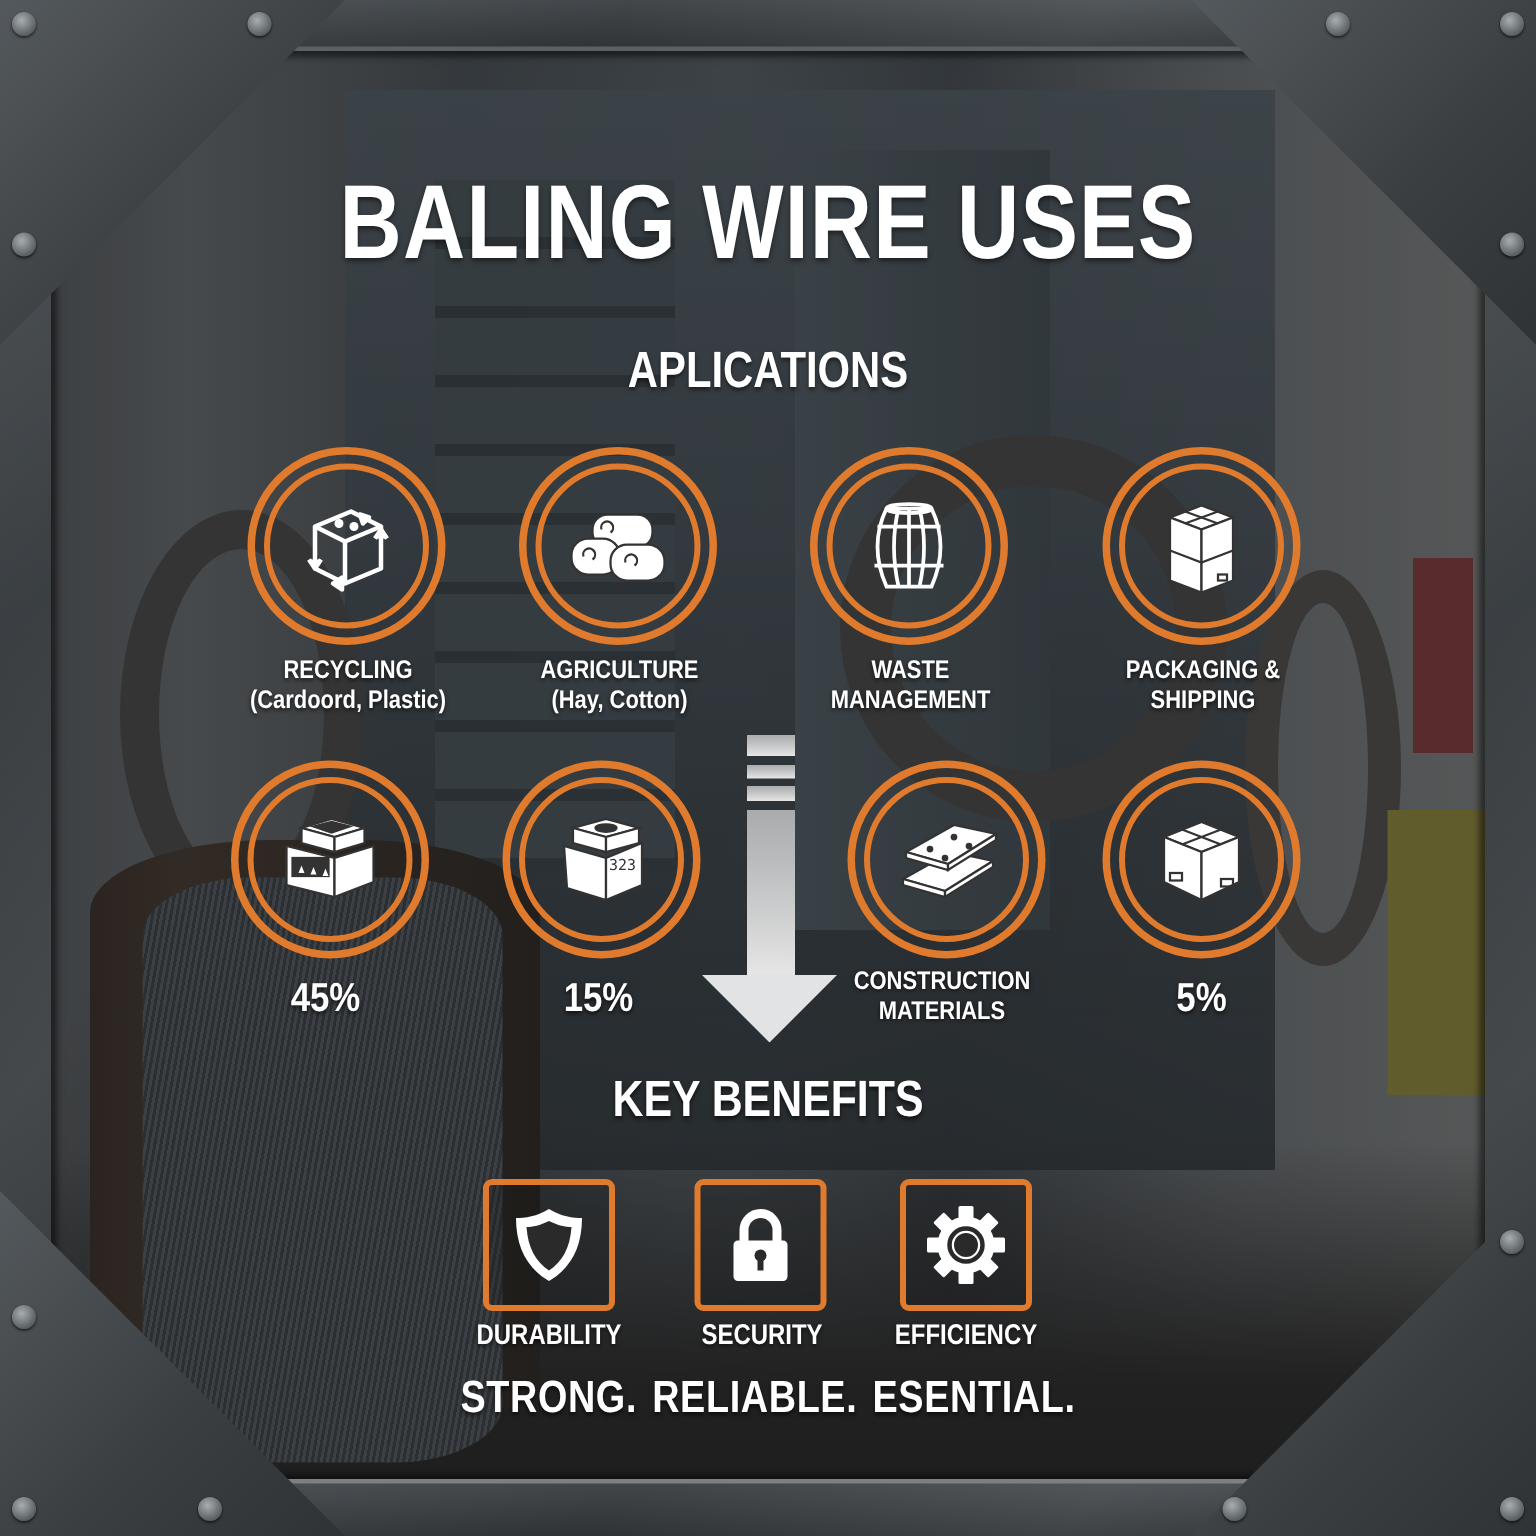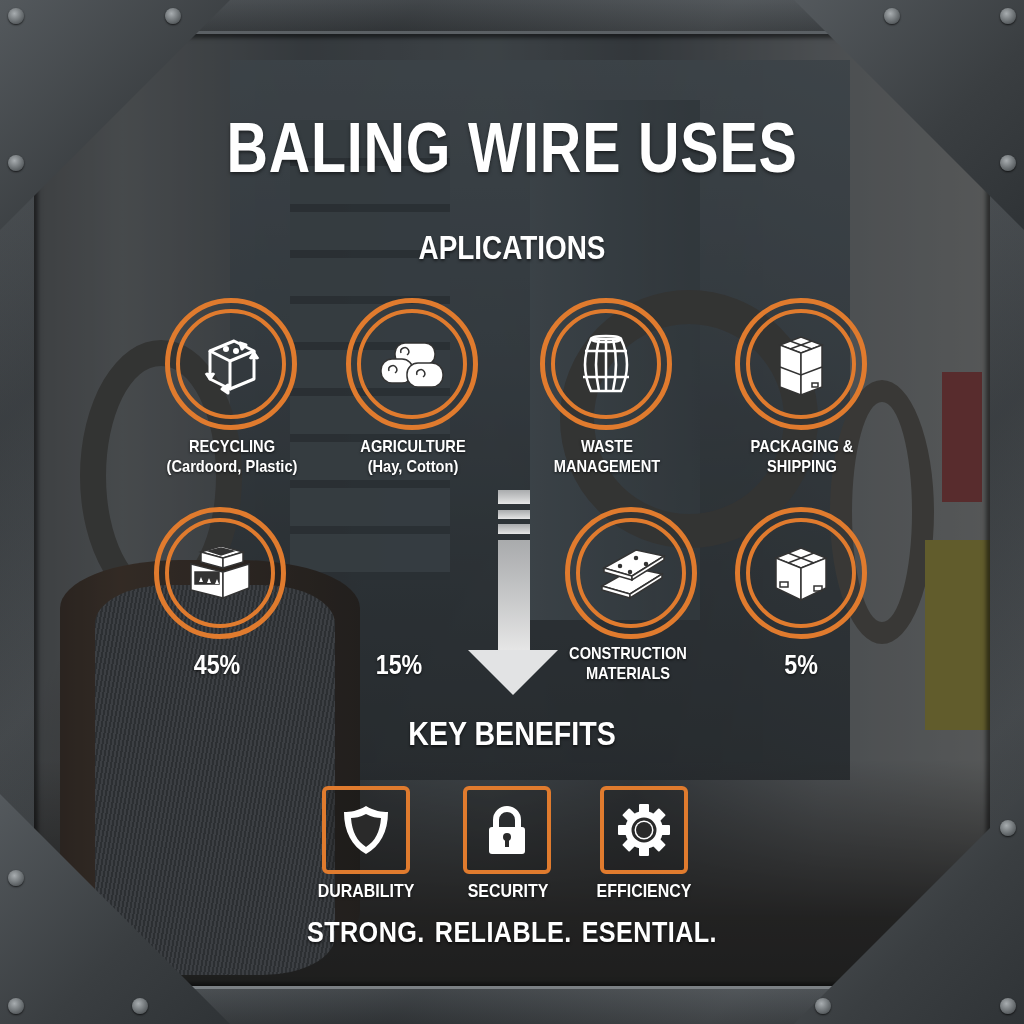--- a/index.html
+++ b/index.html
@@ -209,20 +209,33 @@
           <path d="M24 13 L36 10 L48 13 L36 17Z" fill="#333"></path>
         <path d="M16 14 V24 L38 30 V20Z"></path>
           <path d="M58 14 V24 L38 30 V20Z"></path>
         <path d="M6 26 L38 34 V60 L6 52 Z"></path>
           <path d="M38 34 L64 26 V50 L38 60 Z"></path>
         <rect x="10" y="34" width="24" height="12" fill="#333"></rect>
         <path d="M14 44 l2-5 2 5z M22 45 l2-5 2 5z M30 46 l2-5 2 5z" fill="#fff" stroke="none"></path>
       </svg>
     </div>
   </div>
+  <div class="ring" style="left:335px;top:507px">
+    <div class="icon">
+      <svg viewBox="0 0 70 70" fill="#fff" stroke="#333" stroke-width="1.5">
+        <path d="M16 14 L38 8 L60 14 L38 20Z"></path>
+          <ellipse cx="38" cy="14" rx="7" ry="2.5" fill="#333"></ellipse>
+        <path d="M16 14 V24 L38 30 V20Z"></path>
+          <path d="M60 14 V24 L38 30 V20Z"></path>
+        <path d="M10 26 L38 34 V62 L12 54Z"></path>
+          <path d="M38 34 L62 24 V52 L38 62Z"></path>
+        <text x="40" y="42" font-size="10" fill="#333" stroke="none" font-family="DejaVu Sans Mono, monospace">323</text>
+      </svg>
+    </div>
+  </div>
   <div class="ring" style="left:565px;top:507px">
     <div class="icon">
       <svg viewBox="0 0 70 70" fill="#fff" stroke="#333" stroke-width="1.5">
         <path d="M6 48 L38 30 L66 36 L34 56Z"></path>
           <path d="M6 48 V52 L34 60 V56Z"></path>
           <path d="M34 56 V60 L66 40 V36Z"></path>
         <path d="M8 30 L40 12 L68 18 L36 38Z"></path>
           <path d="M8 30 V34 L36 42 V38Z"></path>
           <path d="M36 38 V42 L68 22 V18Z"></path>
         <circle cx="24" cy="28" r="1.5" fill="#333"></circle>

